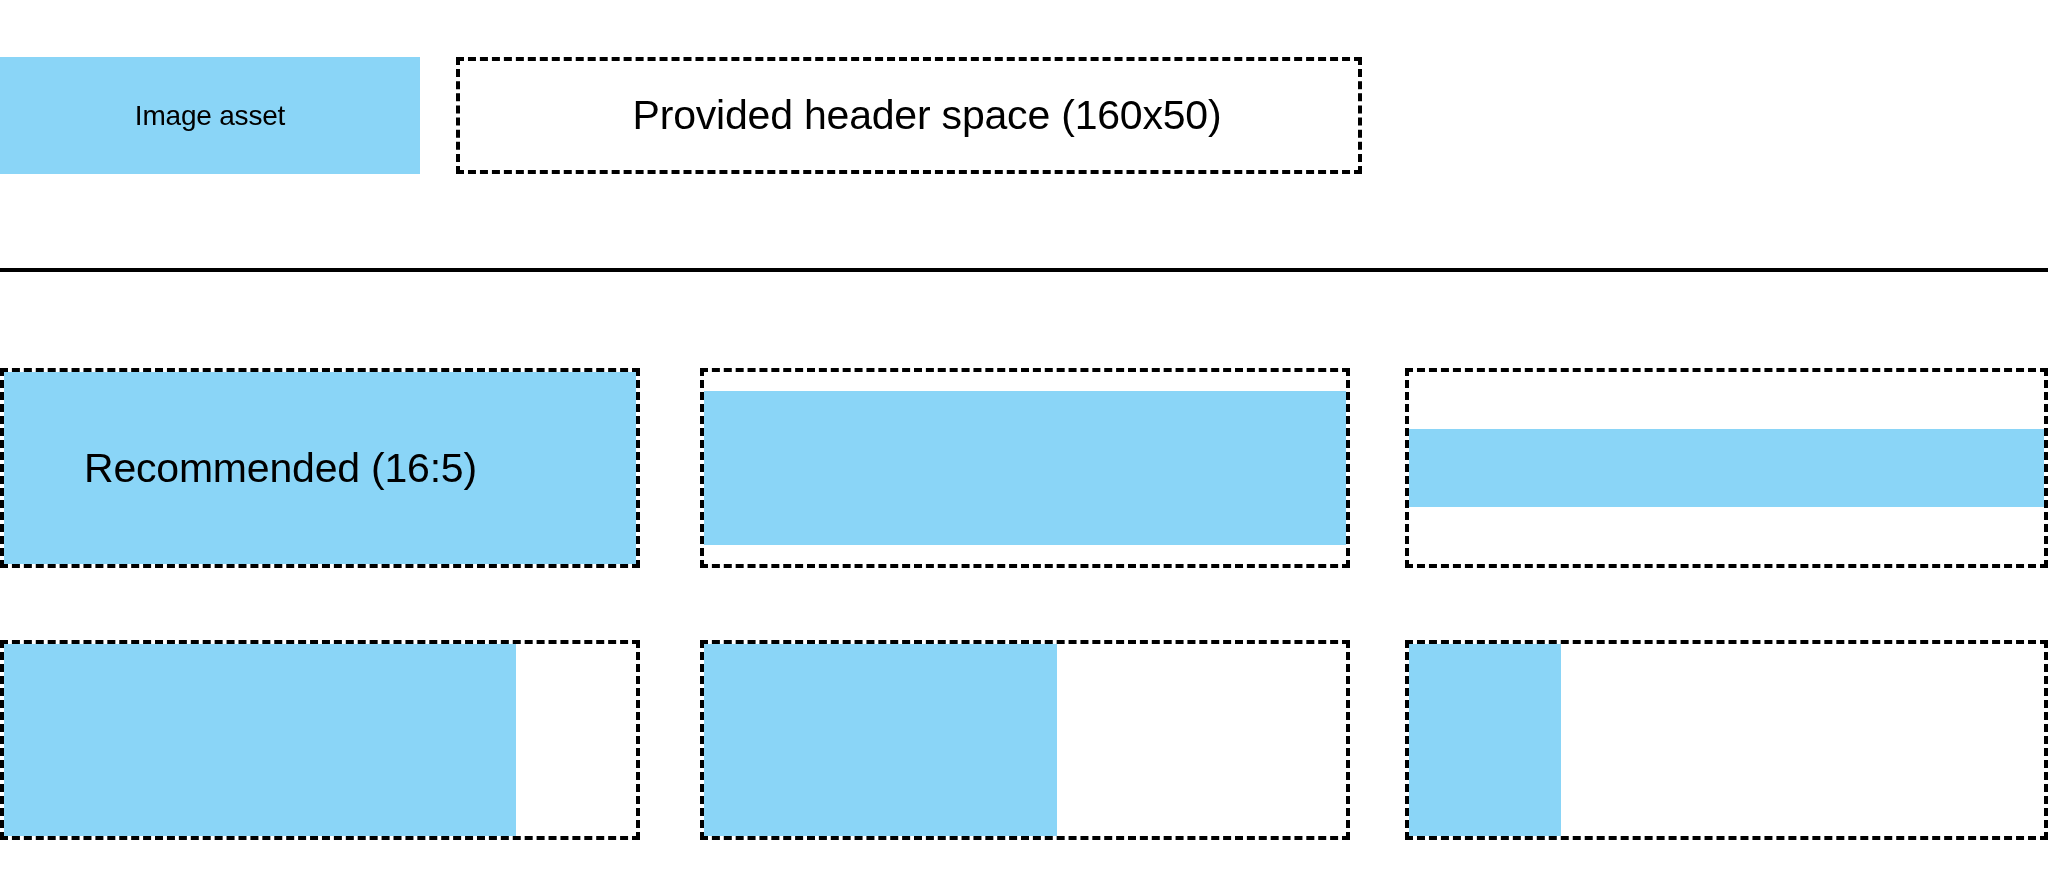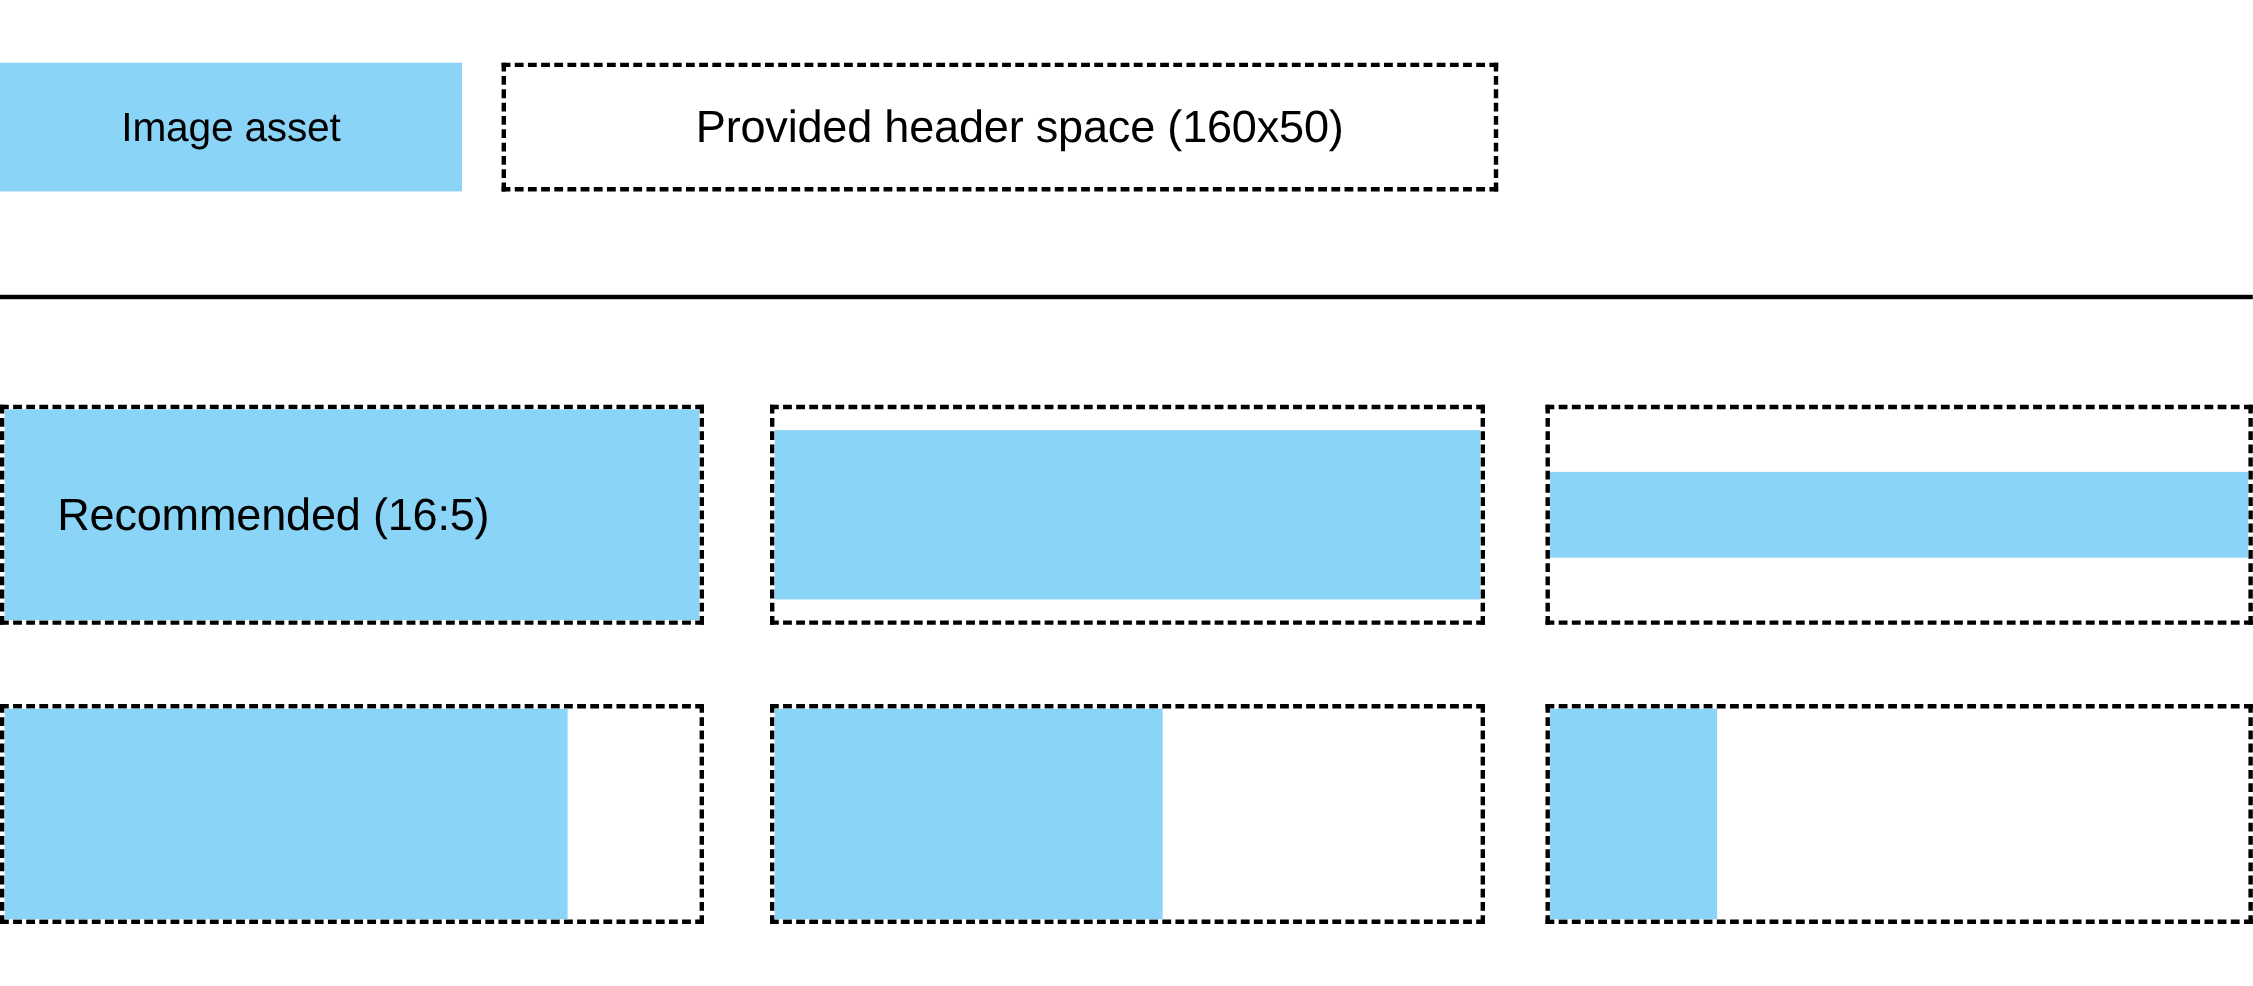--- a/index.html
+++ b/index.html
@@ -41,21 +41,21 @@
     width: 420px;
     height: 117px;
     background: #8AD5F7;
     display: flex;
     align-items: center;
     justify-content: center;
     box-sizing: border-box;
   }
 
   .asset-swatch .caption {
-    font-size: 37px;
+    font-size: 28px;
     line-height: 1;
     letter-spacing: -0.2px;
     color: #000000;
     white-space: nowrap;
   }
 
   .header-space-box {
     position: absolute;
     left: 456px;
     top: 0;
@@ -128,20 +128,21 @@
   }
 
   
   .fill {
     background: #8AD5F7;
     position: absolute;
     box-sizing: border-box;
     display: flex;
     align-items: center;
     justify-content: flex-start;
+    padding-left: 32px;
   }
 
   .fill .caption {
     font-size: 41px;
     line-height: 1;
     letter-spacing: -0.2px;
     color: #000000;
     white-space: nowrap;
     padding-left: 48px;
   }

